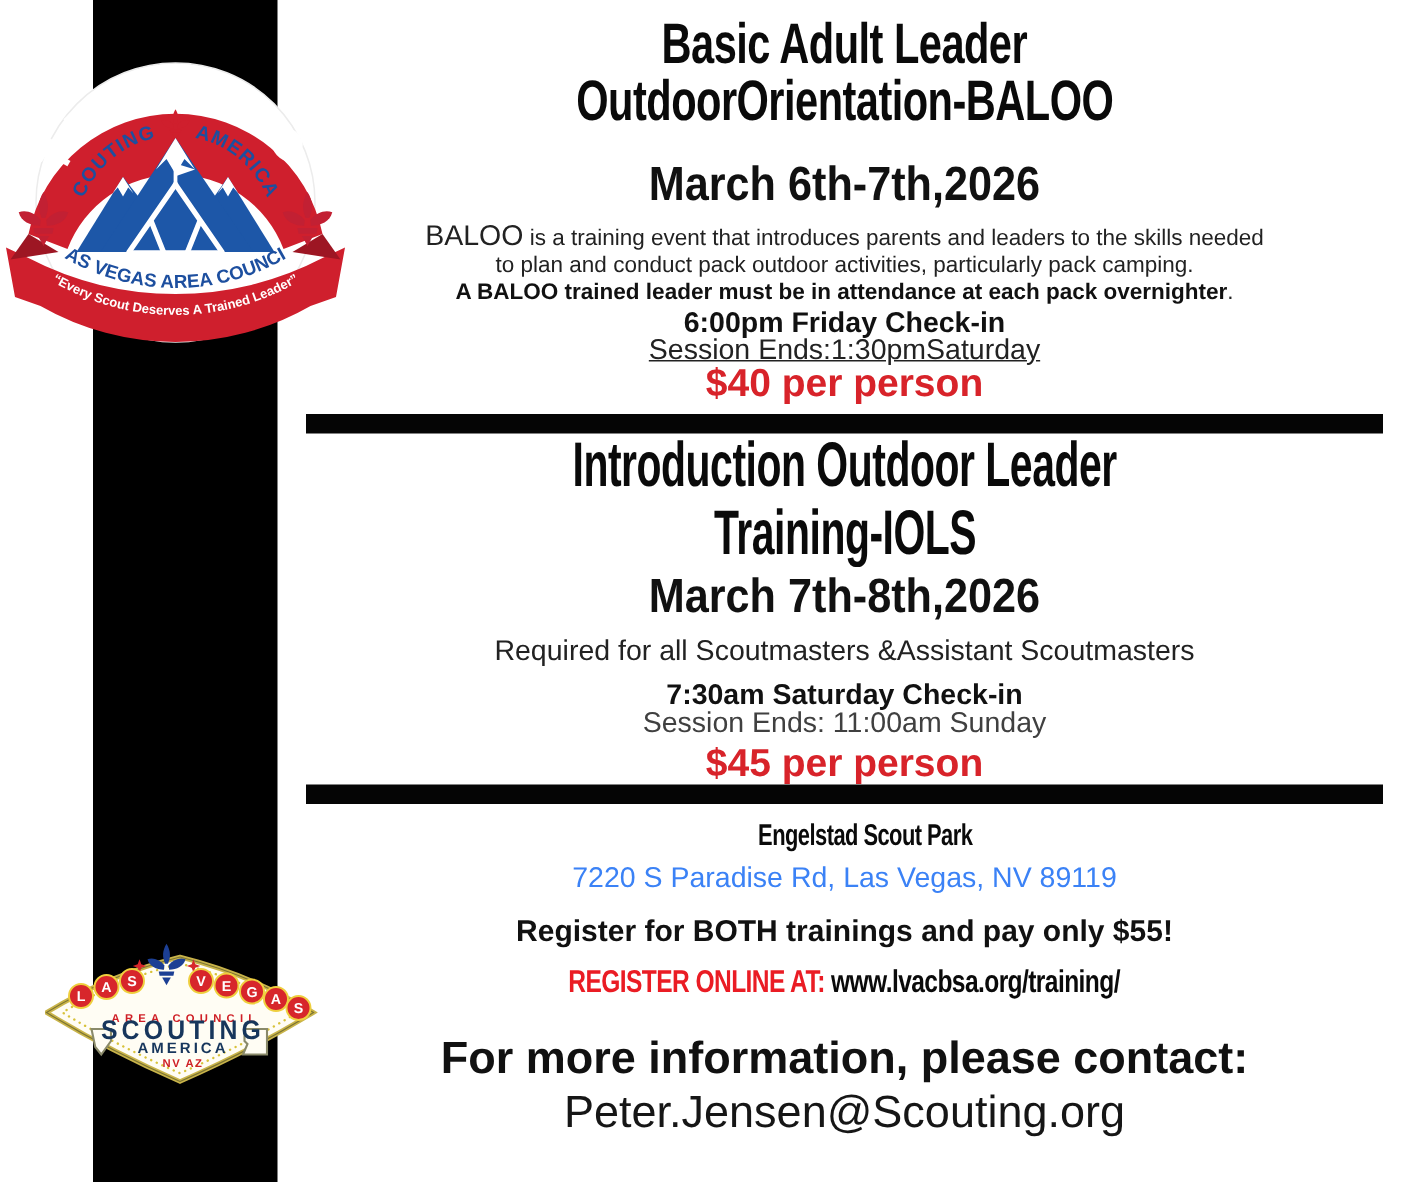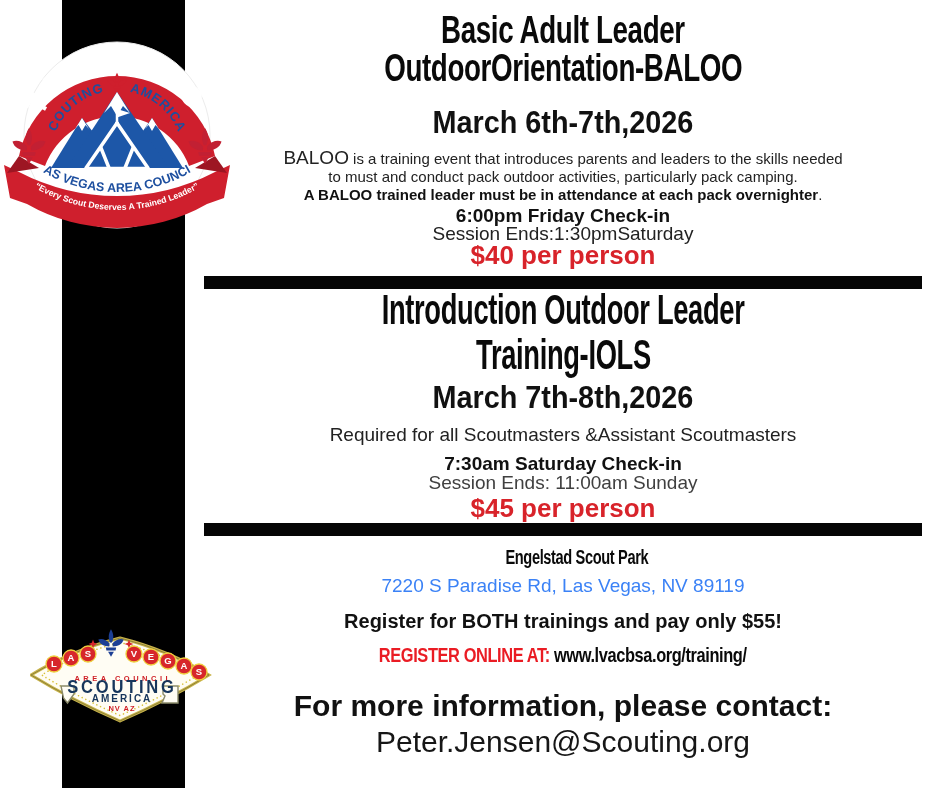--- a/index.html
+++ b/index.html
@@ -94,26 +94,26 @@
   <div class="line" style="top:11px;font-size:38px;">
     <span class="cond" style="--sx:0.73">Basic Adult Leader</span></div>
   <div class="line" style="top:49px;font-size:38px;">
     <span class="cond" style="--sx:0.73">OutdoorOrientation-BALOO</span></div>
 
   <div class="line b" style="top:106px;font-size:32px;">
     <span class="semi">March 6th-7th,2026</span></div>
 
   <div class="para" style="top:149px;">
     <span style="font-size:19px;">BALOO</span><span> is a training event that introduces parents and leaders to the skills needed</span><br>
-    <span>to must and conduct pack outdoor activities, particularly pack camping.</span><br>
+    <span>to plan and conduct pack outdoor activities, particularly pack camping.</span><br>
     <span class="b">A BALOO trained leader must be in attendance at each pack overnighter</span><span>.</span>
   </div>
 
   <div class="line b" style="top:206px;font-size:19px;">6:00pm Friday Check-in</div>
-  <div class="line" style="top:224px;font-size:19px;color:#222;">Session Ends:1:30pmSaturday</div>
+  <div class="line" style="top:224px;font-size:19px;color:#222;text-decoration:underline;">Session Ends:1:30pmSaturday</div>
   <div class="line red" style="top:242px;font-size:26px;">$40 per person</div>
 
   <div class="divider" style="top:276px;"></div>
 
   <div class="line" style="top:289px;font-size:42px;">
     <span class="cond" style="--sx:0.65">Introduction Outdoor Leader</span></div>
   <div class="line" style="top:334px;font-size:42px;">
     <span class="cond" style="--sx:0.65">Training-IOLS</span></div>
 
   <div class="line b" style="top:381px;font-size:32px;">

